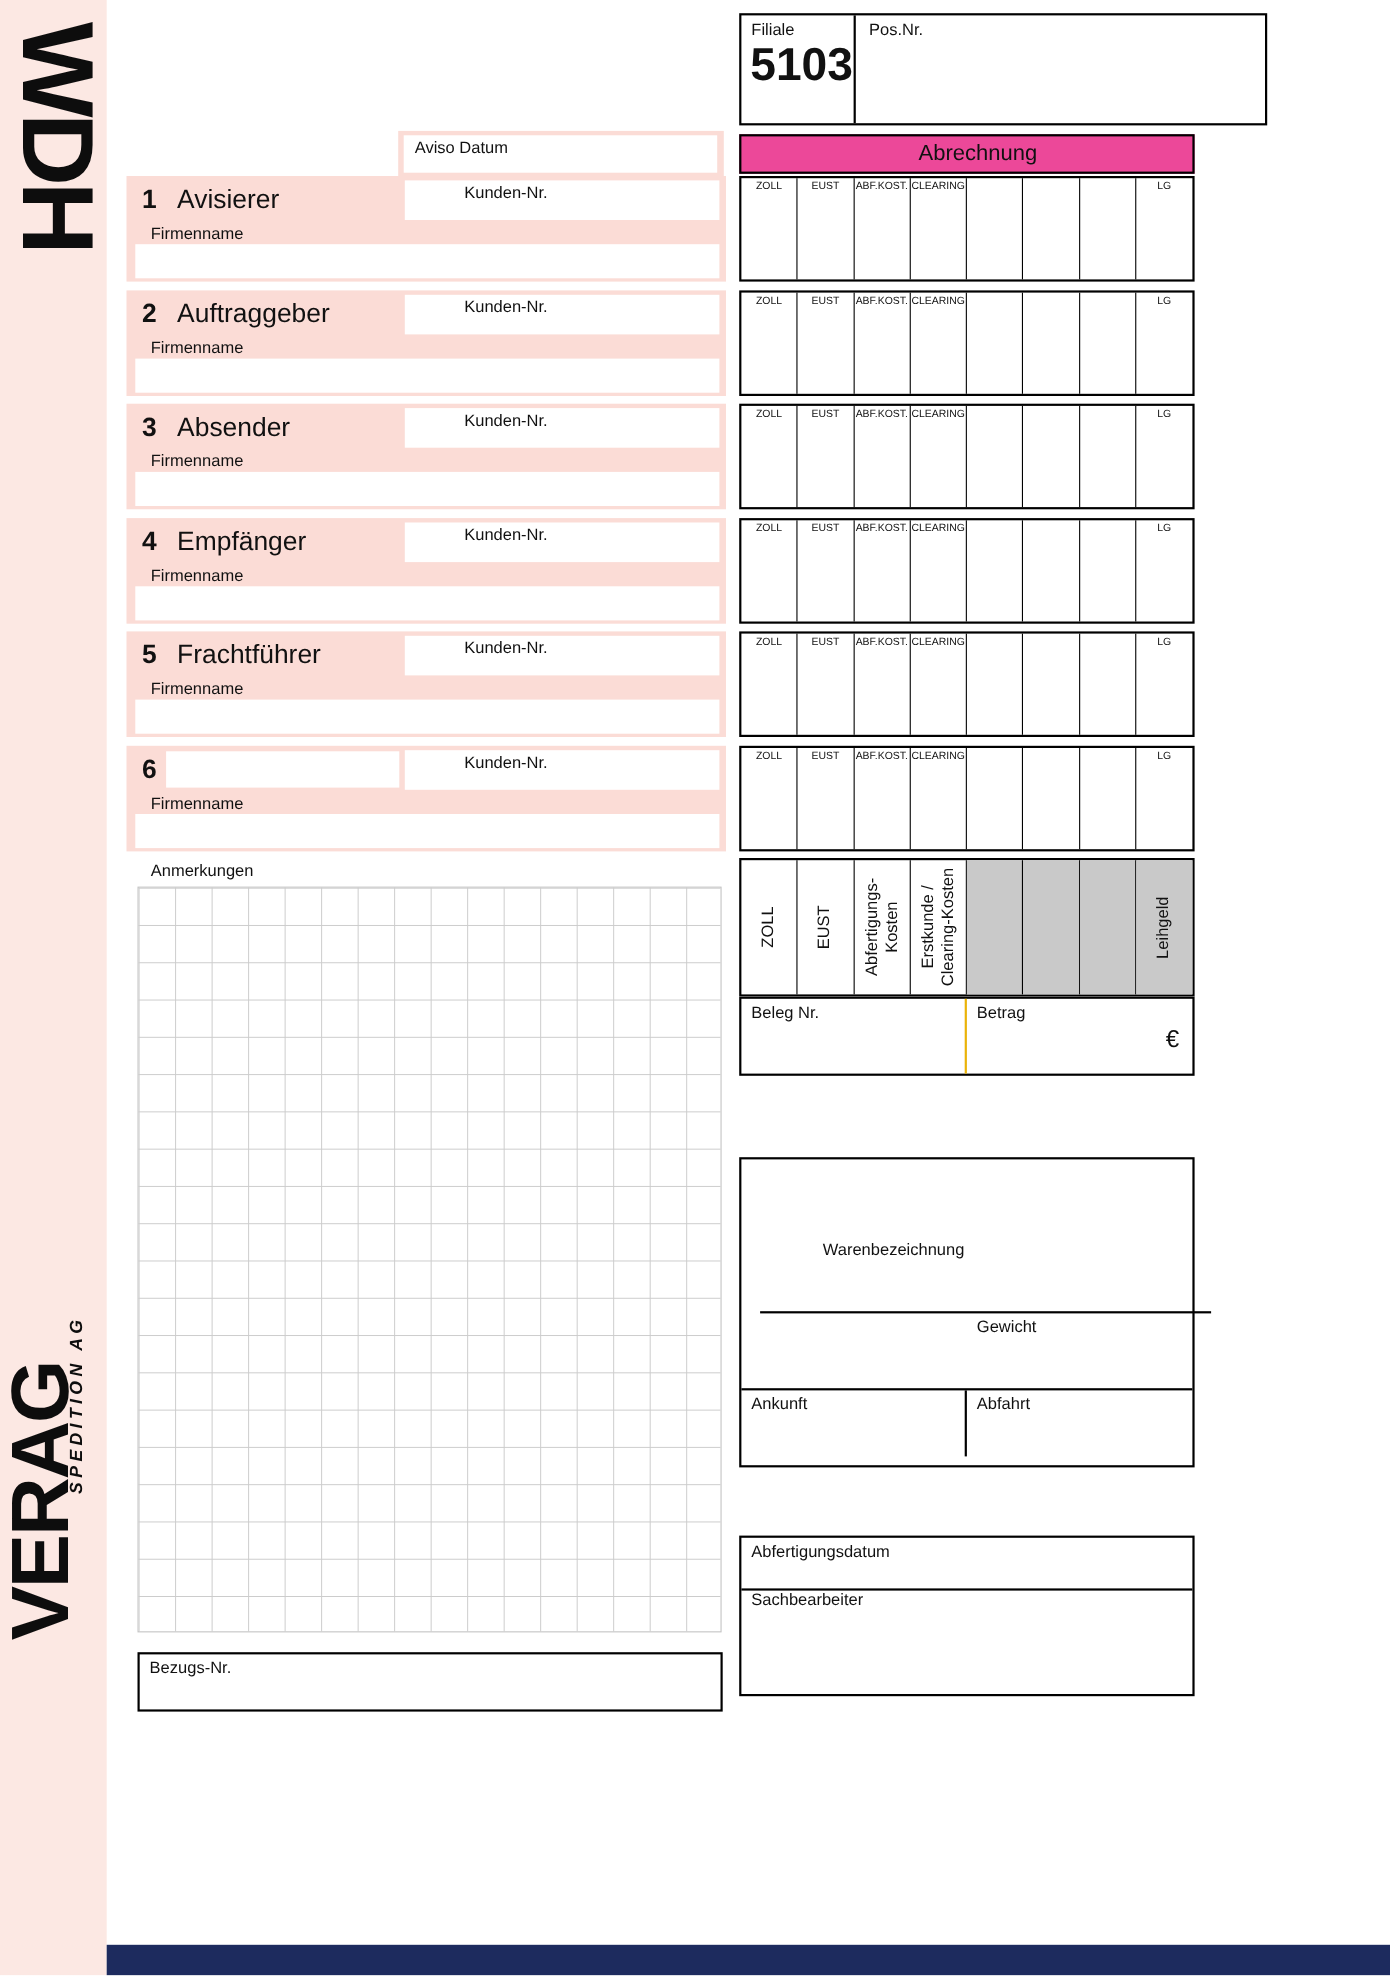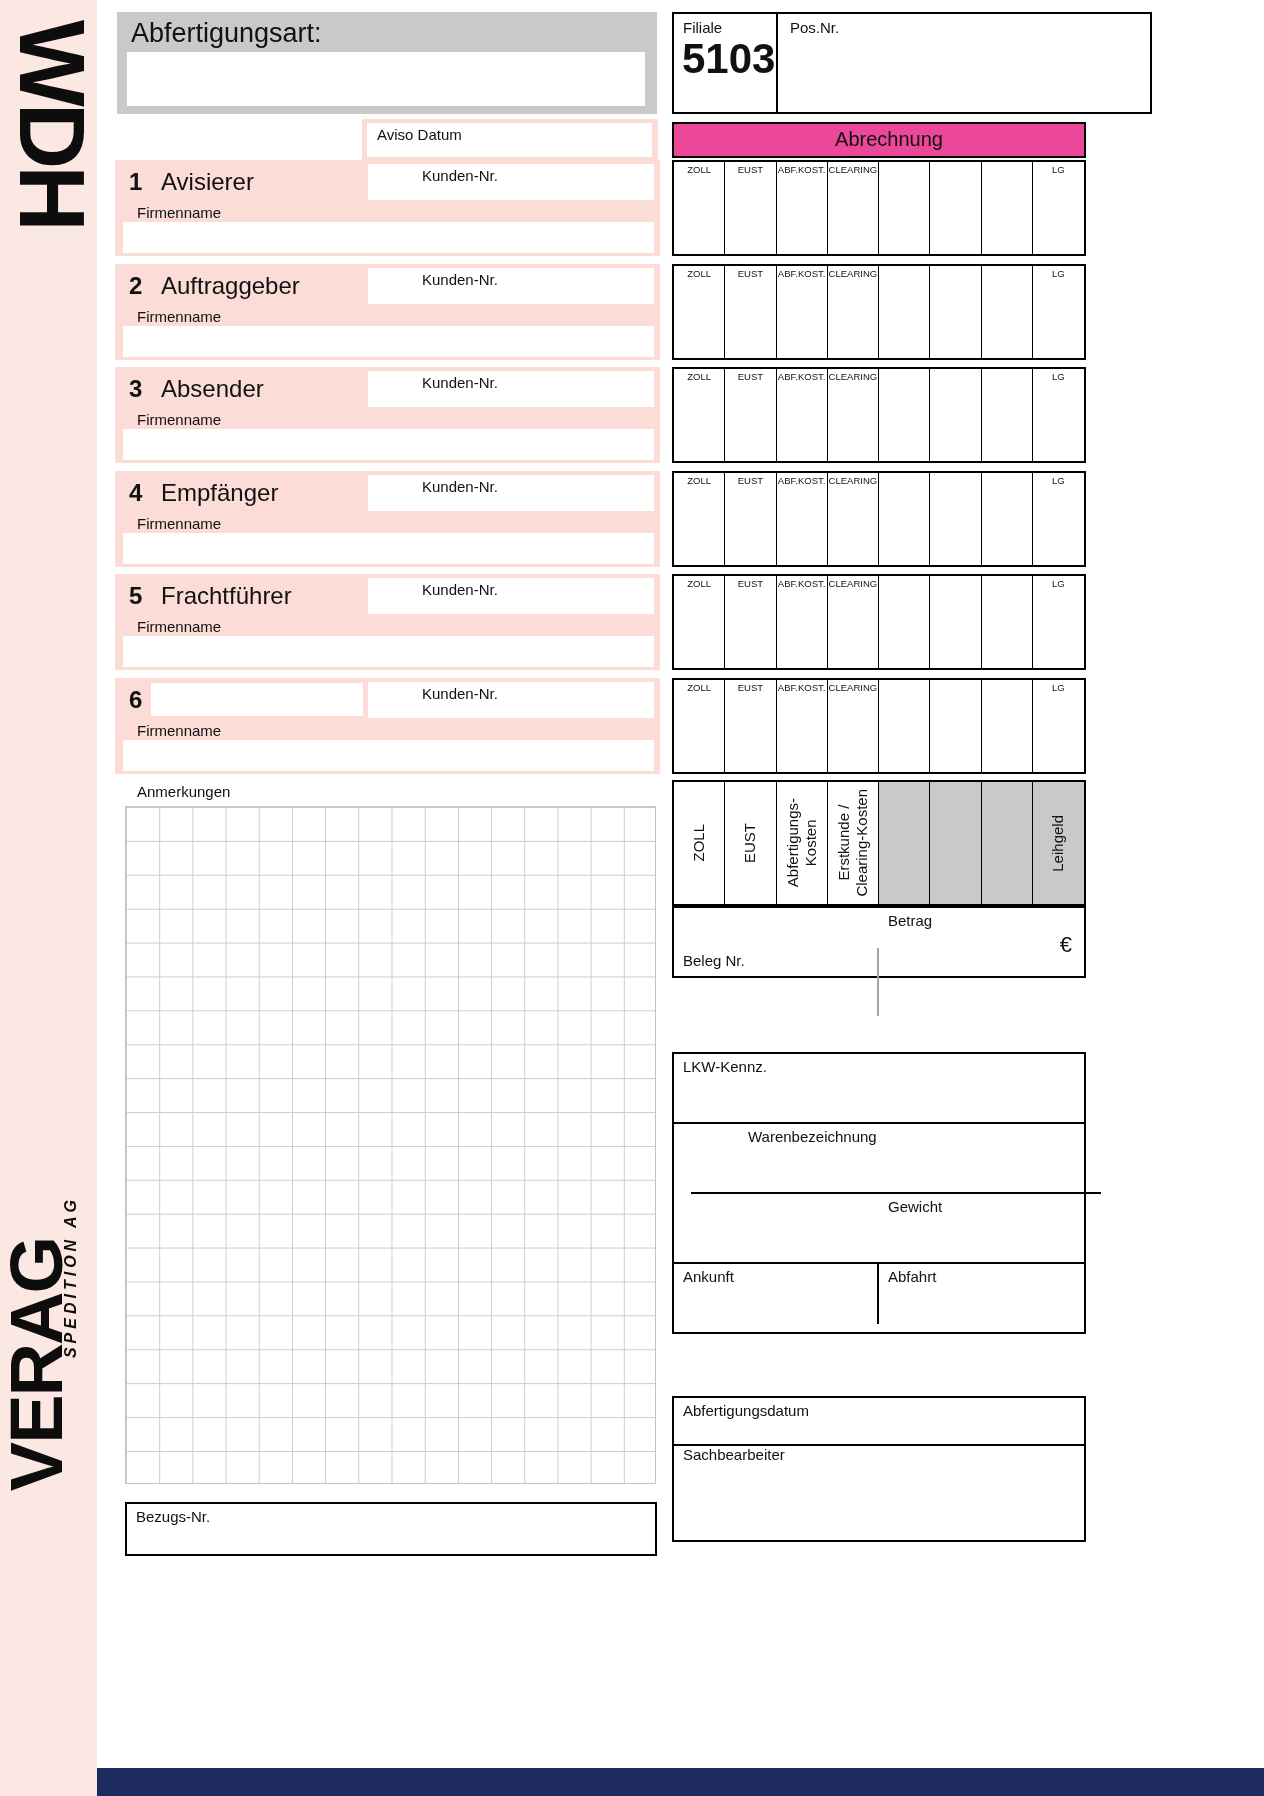--- a/index.html
+++ b/index.html
@@ -67,21 +67,21 @@
   .fee-row { position:absolute; left:672px; top:780px; width:414px; height:126px; border:2px solid #000;
              background:#fff; display:grid; grid-template-columns:repeat(8,1fr); }
   .fee-cell { border-right:1px solid #000; display:flex; align-items:center; justify-content:center; }
   .fee-cell:last-child { border-right:none; }
   .fee-cell.gray { background:#c9c9c9; }
   .fee-label { writing-mode:vertical-rl; transform:rotate(180deg); font-size:15px; line-height:1.2;
                text-align:center; white-space:nowrap; }
 
   
   .beleg-box { position:absolute; left:672px; top:906px; width:414px; height:72px; border:2px solid #000; background:#fff; }
-  .beleg-cell { position:absolute; left:0; top:0; width:50%; height:100%; border-right:2px solid #a3a3a3;margin-top:40px; }
+  .beleg-cell { position:absolute; left:0; top:0; width:50%; height:100%; border-right:2px solid #eab308; }
   .betrag-cell { position:absolute; right:0; top:0; width:50%; height:100%; }
   .box-label { display:block; font-size:15px; padding:4px 0 0 9px; }
   .euro { position:absolute; right:12px; top:50%; transform:translateY(-38%); font-size:22px; }
 
   
   .lkw-box { position:absolute; left:672px; top:1052px; width:414px; height:282px; border:2px solid #000; background:#fff; }
   .lkw-row1 { position:absolute; left:0; top:0; width:100%; height:70px; border-bottom:2px solid #000; }
   .lkw-row2 { position:absolute; left:17px; top:70px; width:100%; height:70px; border-bottom:2px solid #000;padding-left:48px; }
   .lkw-row3 { position:absolute; left:0; top:140px; width:100%; height:70px; border-bottom:2px solid #000; }
   .lkw-row4 { position:absolute; left:0; top:210px; width:100%; height:60px; }
@@ -99,24 +99,20 @@
 </head>
 <body>
 
 <div class="page">
 
   <div class="sidebar"></div>
   <div class="wdh">WDH</div>
   <div class="spedition">SPEDITION AG</div>
   <div class="verag">VERAG</div>
 
-  <div class="abfart-box">
-    <span class="abfart-label">Abfertigungsart:</span>
-    <div class="abfart-input"></div>
-  </div>
 
   <div class="filiale-box">
     <div class="filiale-cell">
       <span class="filiale-label">Filiale</span>
       <span class="filiale-number">5103</span>
     </div>
     <span class="posnr-label">Pos.Nr.</span>
     <div style="position:absolute; left:110px; top:24px; right:4px; bottom:4px;"></div>
   </div>
 
@@ -373,23 +369,20 @@
     <div class="beleg-cell">
       <span class="box-label">Beleg Nr.</span>
     </div>
     <div class="betrag-cell">
       <span class="box-label">Betrag</span>
       <span class="euro">€</span>
     </div>
   </div>
 
   <div class="lkw-box">
-    <div class="lkw-row1">
-      <span class="box-label">LKW-Kennz.</span>
-    </div>
     <div class="lkw-row2">
       <span class="box-label">Warenbezeichnung</span>
     </div>
     <div class="lkw-row3">
       <div class="half-right">
         <span class="box-label">Gewicht</span>
       </div>
     </div>
     <div class="lkw-row4">
       <div class="half-left">

